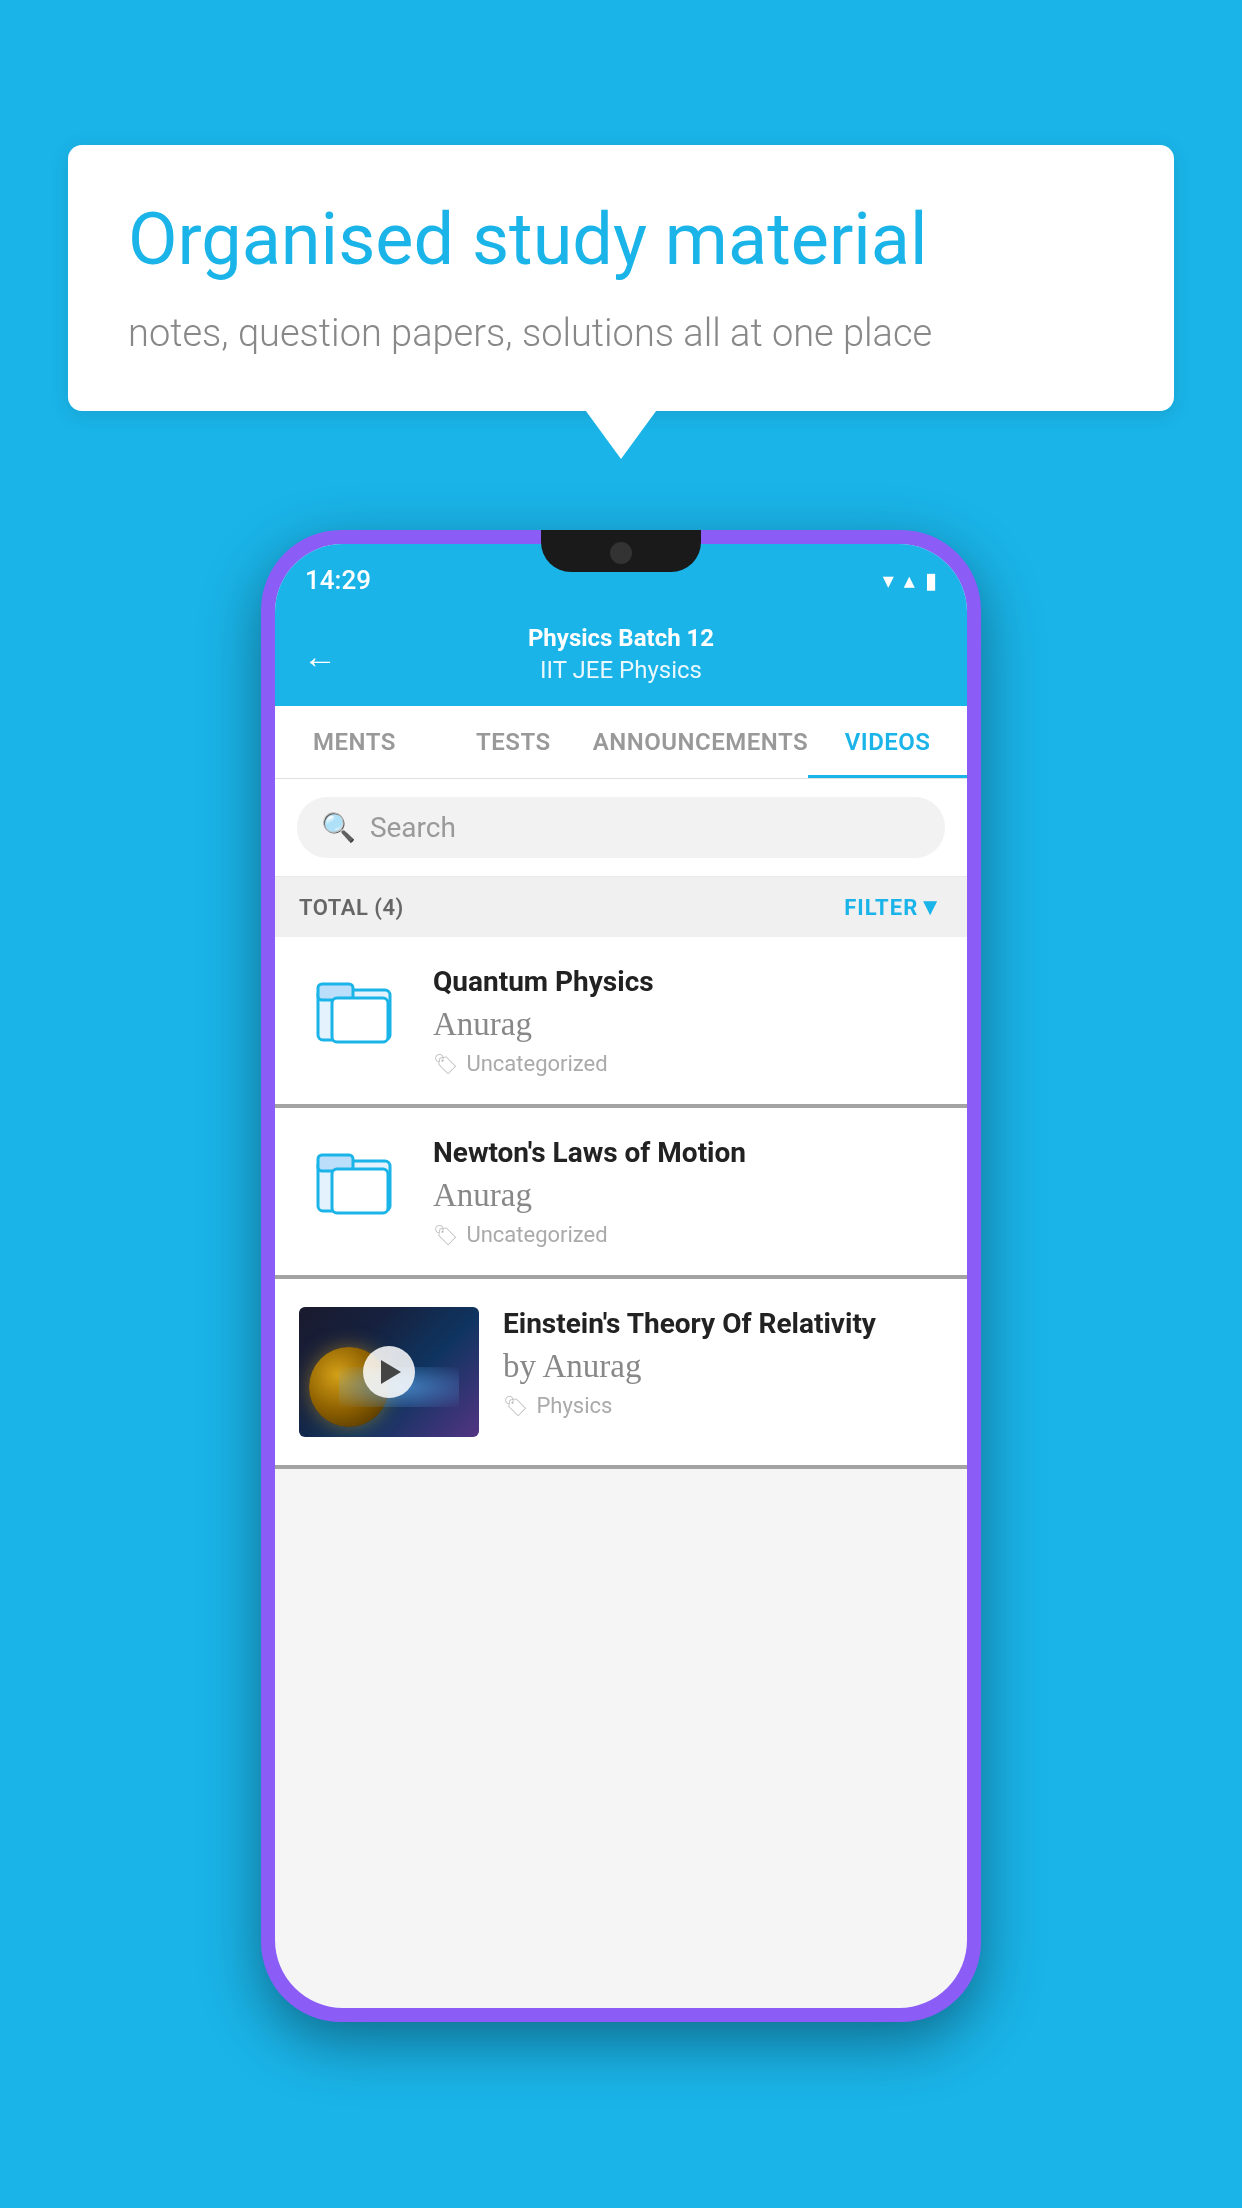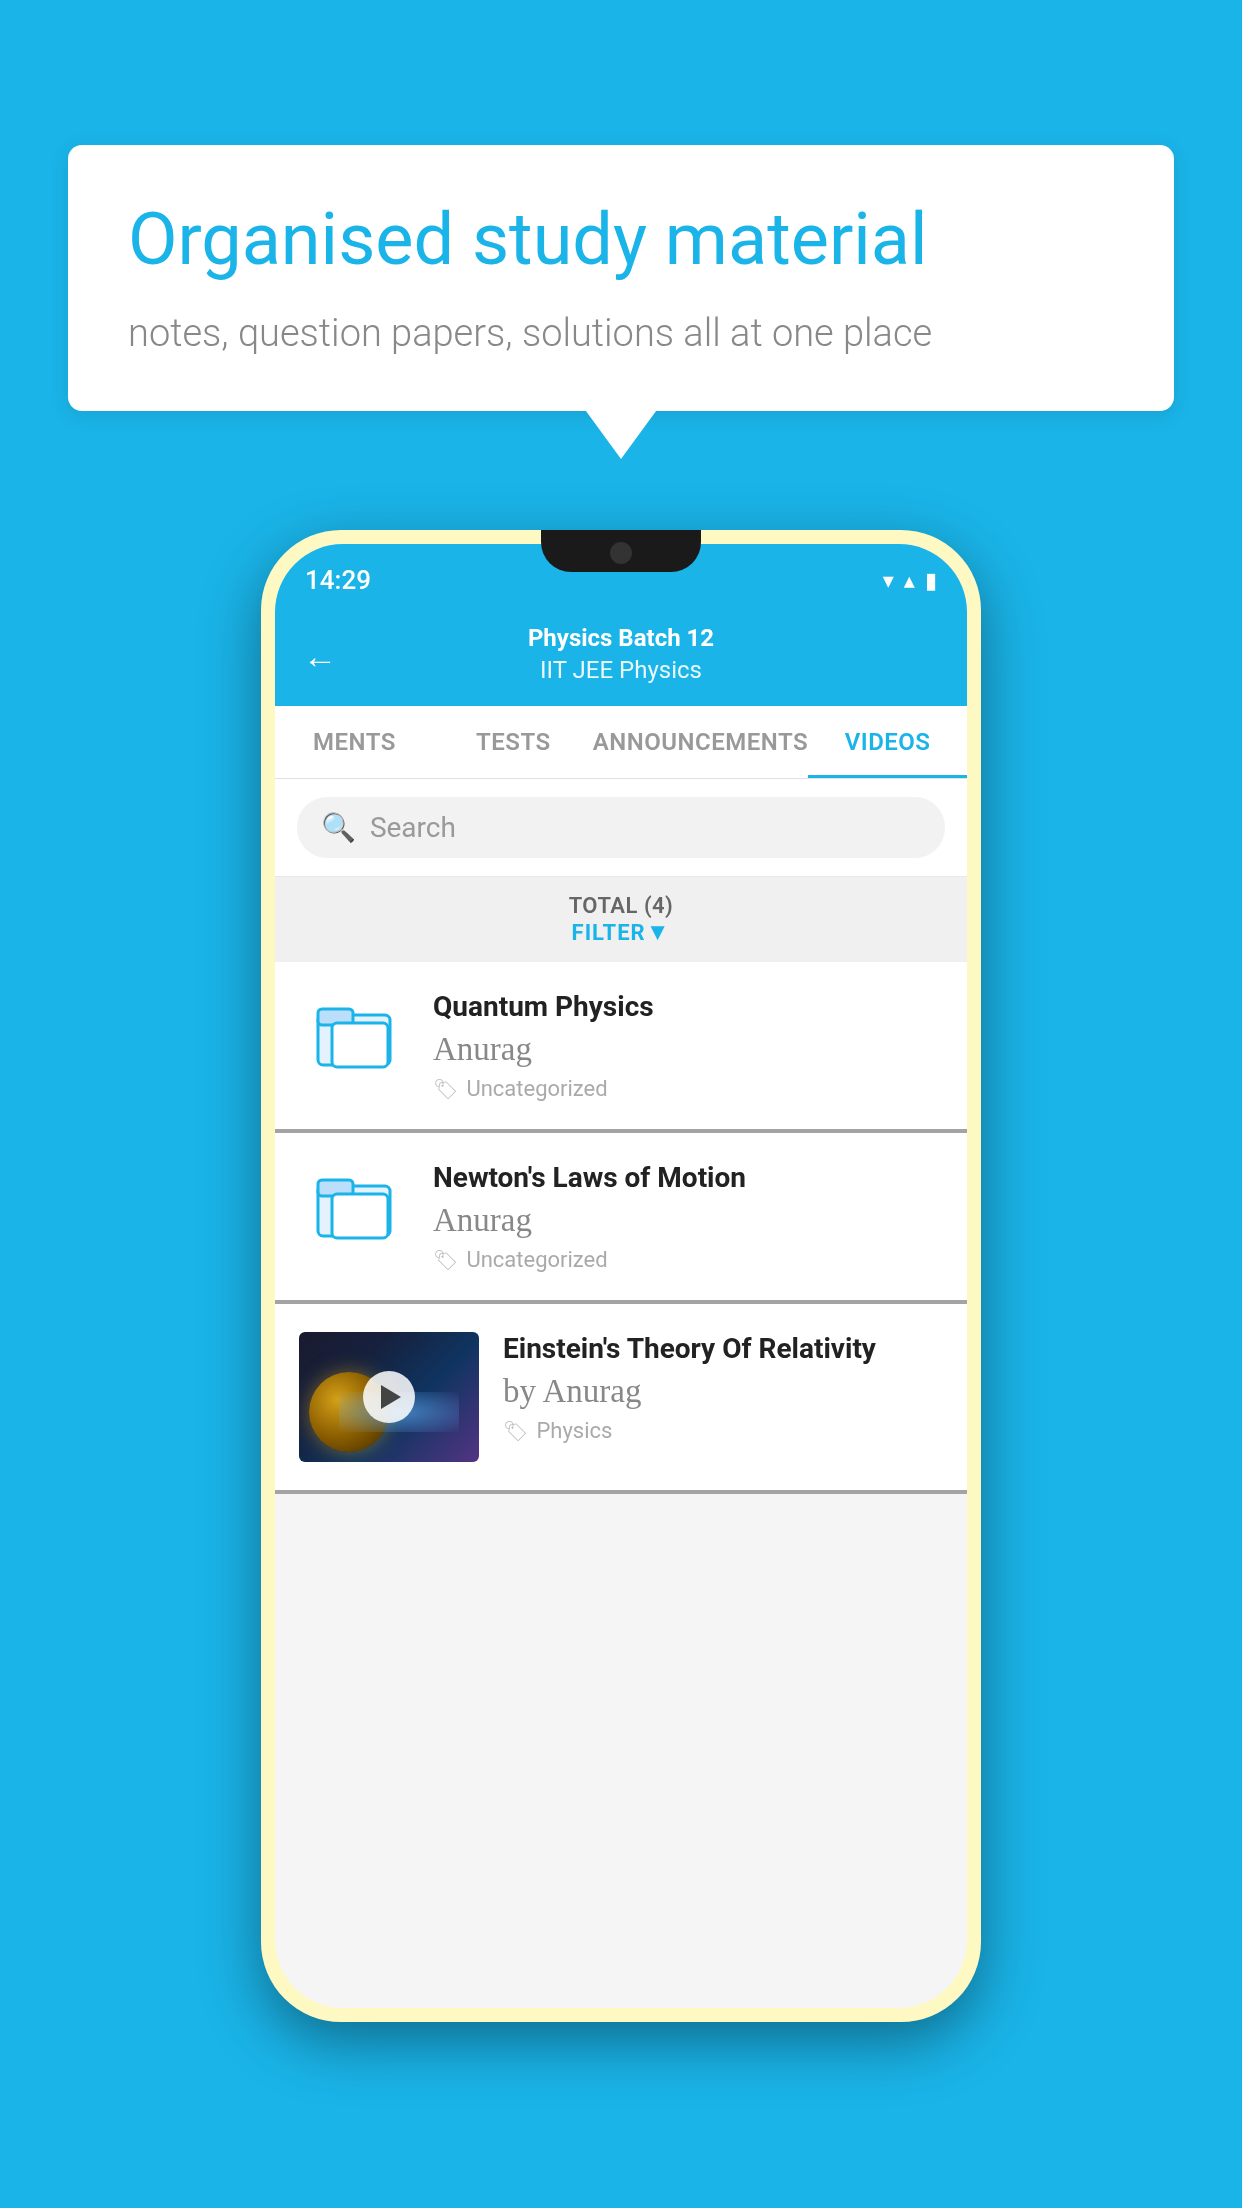--- a/index.html
+++ b/index.html
@@ -63,21 +63,21 @@
       top: 530px;
       left: 50%;
       transform: translateX(-50%);
       width: 720px;
       height: 1590px;
     }
 
     .phone-outer {
       width: 720px;
       height: 1492px;
-      background: #fef9c3;
+      background: #8b5cf6;
       border-radius: 80px;
       position: relative;
       box-shadow: 0 20px 60px rgba(0,0,0,0.4);
       overflow: hidden;
     }
 
     
     .phone-screen {
       position: absolute;
       top: 14px;
@@ -229,21 +229,20 @@
       font-size: 28px;
     }
 
     
     .filter-row {
       background: #f0f0f0;
       padding: 16px 24px;
       display: flex;
       justify-content: space-between;
       align-items: center;
-      flex-direction: column;
     }
 
     .total-label {
       color: #666;
       font-size: 22px;
       font-weight: 600;
       letter-spacing: 0.5px;
     }
 
     .filter-btn {

